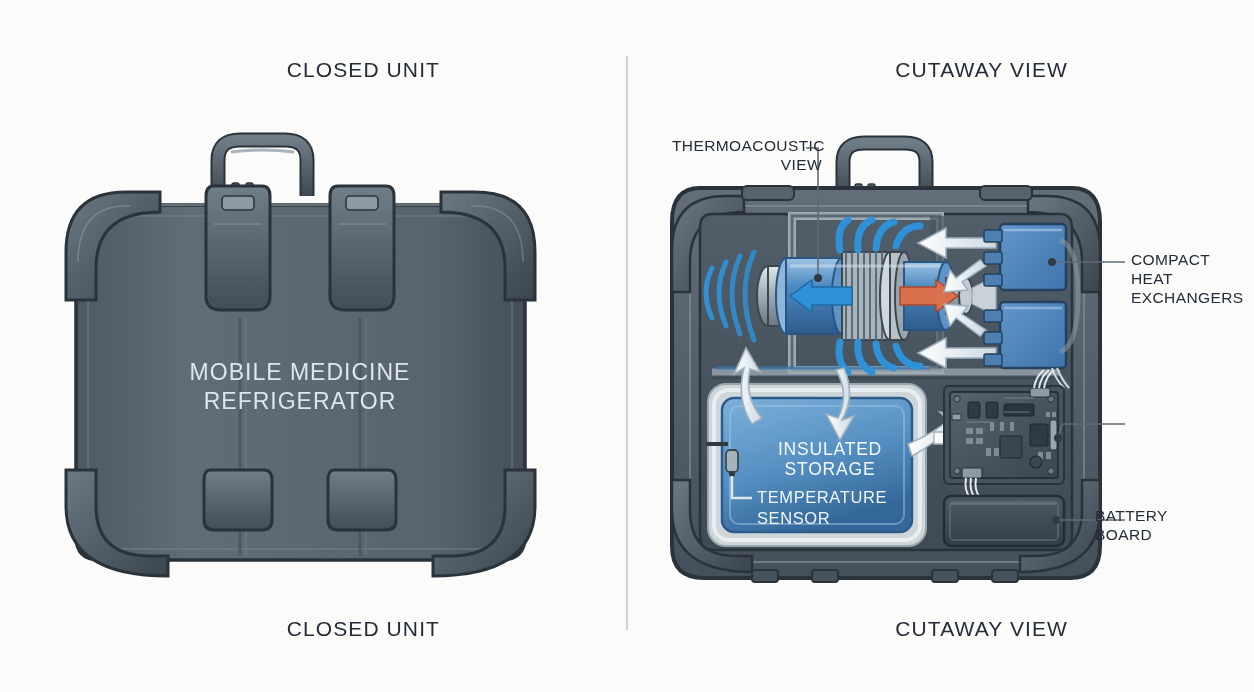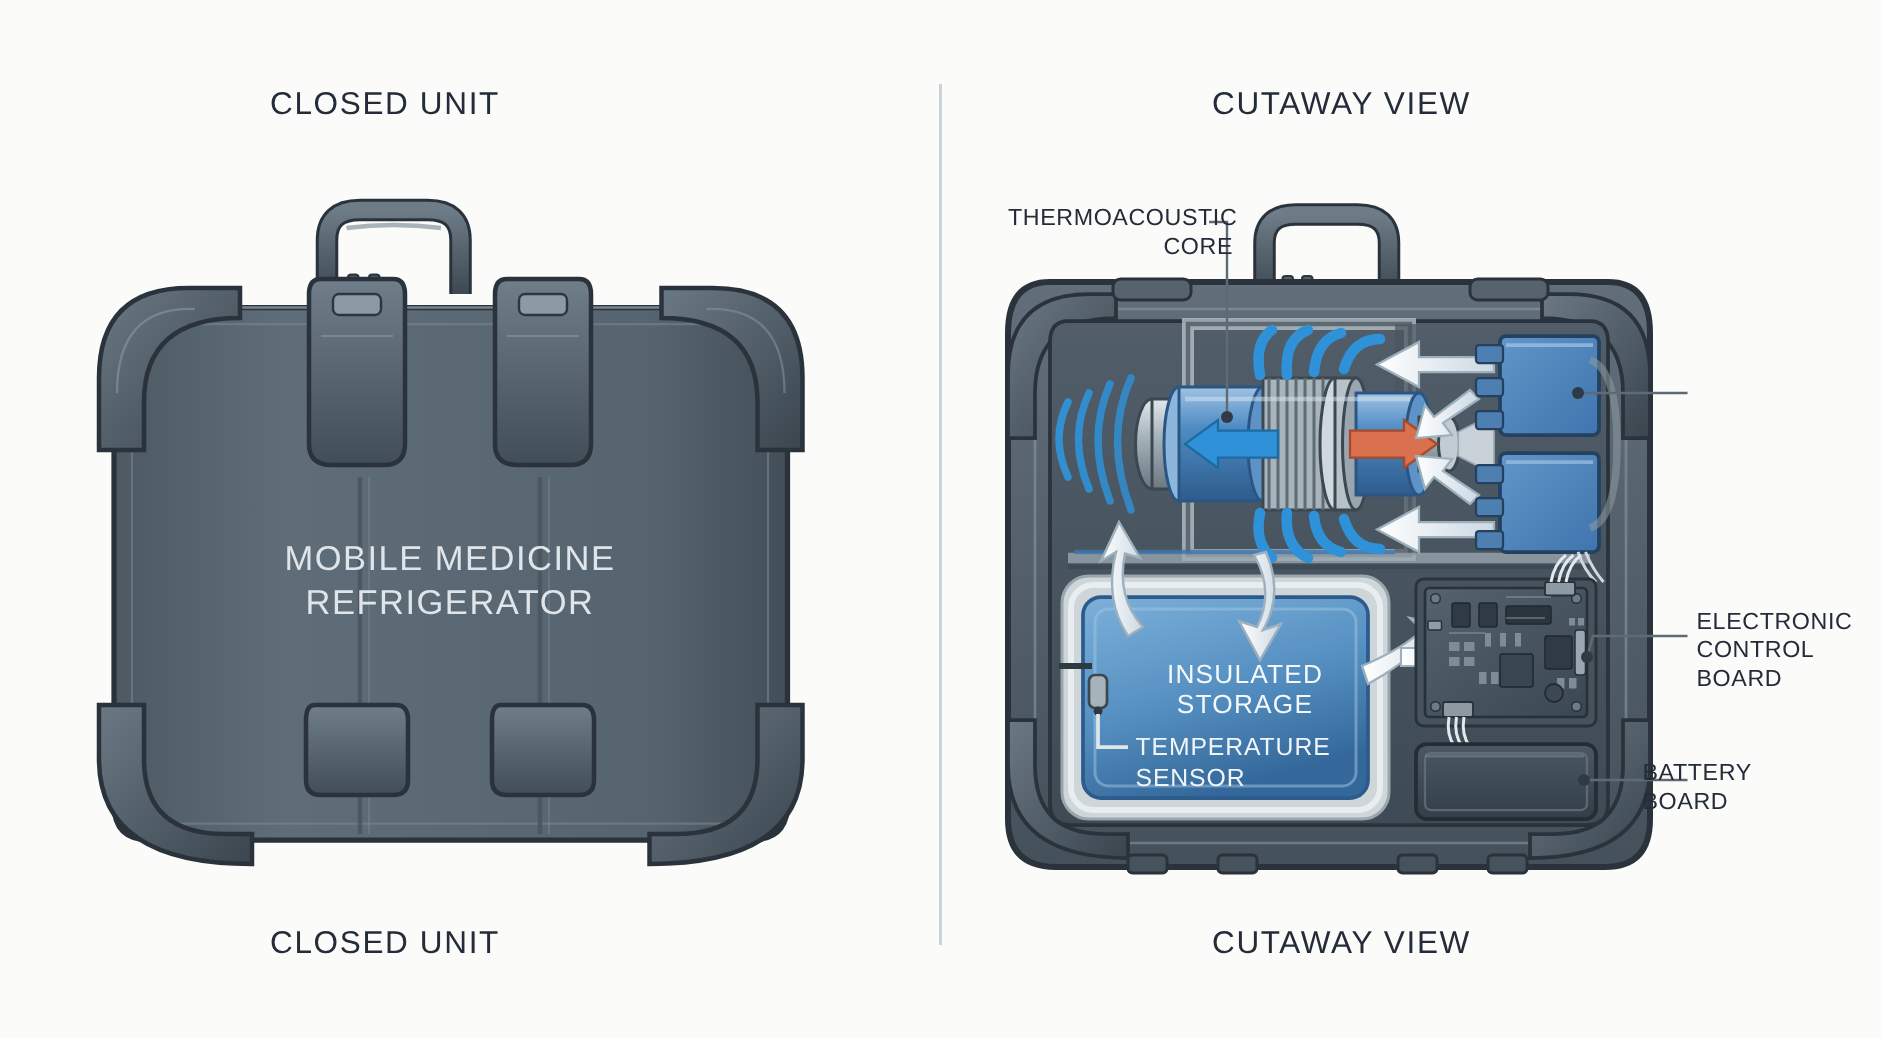--- a/index.html
+++ b/index.html
@@ -9,21 +9,21 @@
     font-family: "Liberation Sans", sans-serif;
     overflow: hidden;
   }
   #stage { position: relative; width: 1254px; height: 692px; background: #fbfbf9; }
 
   .panel-title {
     position: absolute;
     font-size: 21px;
     letter-spacing: 1.1px;
     color: #232c38;
-    text-align: left;
+    text-align: right;
     white-space: nowrap;
   }
   .t-closed-top { left: 180px; top: 58px; width: 260px; }
   .t-cut-top    { left: 808px; top: 58px; width: 260px; }
   .t-closed-bot { left: 180px; top: 617px; width: 260px; }
   .t-cut-bot    { left: 808px; top: 617px; width: 260px; }
 
   .divider {
     position: absolute; left: 626px; top: 56px;
     width: 2px; height: 574px;
@@ -413,25 +413,25 @@
     <g fill="#2f3a44">
       <circle cx="818" cy="278" r="4"></circle>
       <circle cx="1052" cy="262" r="4"></circle>
       <circle cx="1058" cy="438" r="4"></circle>
       <circle cx="1056" cy="520" r="4"></circle>
     </g>
   </svg>
 
   <div class="callout ca-core">
     <div>THERMOACOUSTIC</div>
-    <div>CORE</div>
+    <div>VIEW</div>
   </div>
-  <div class="callout ca-ecb">
-    <div>ELECTRONIC</div>
-    <div>CONTROL</div>
-    <div>BOARD</div>
+  <div class="callout ca-hx">
+    <div>COMPACT</div>
+    <div>HEAT</div>
+    <div>EXCHANGERS</div>
   </div>
   <div class="callout ca-bat">
     <div>BATTERY</div>
     <div>BOARD</div>
   </div>
 
 </div>
 
 </body></html>

